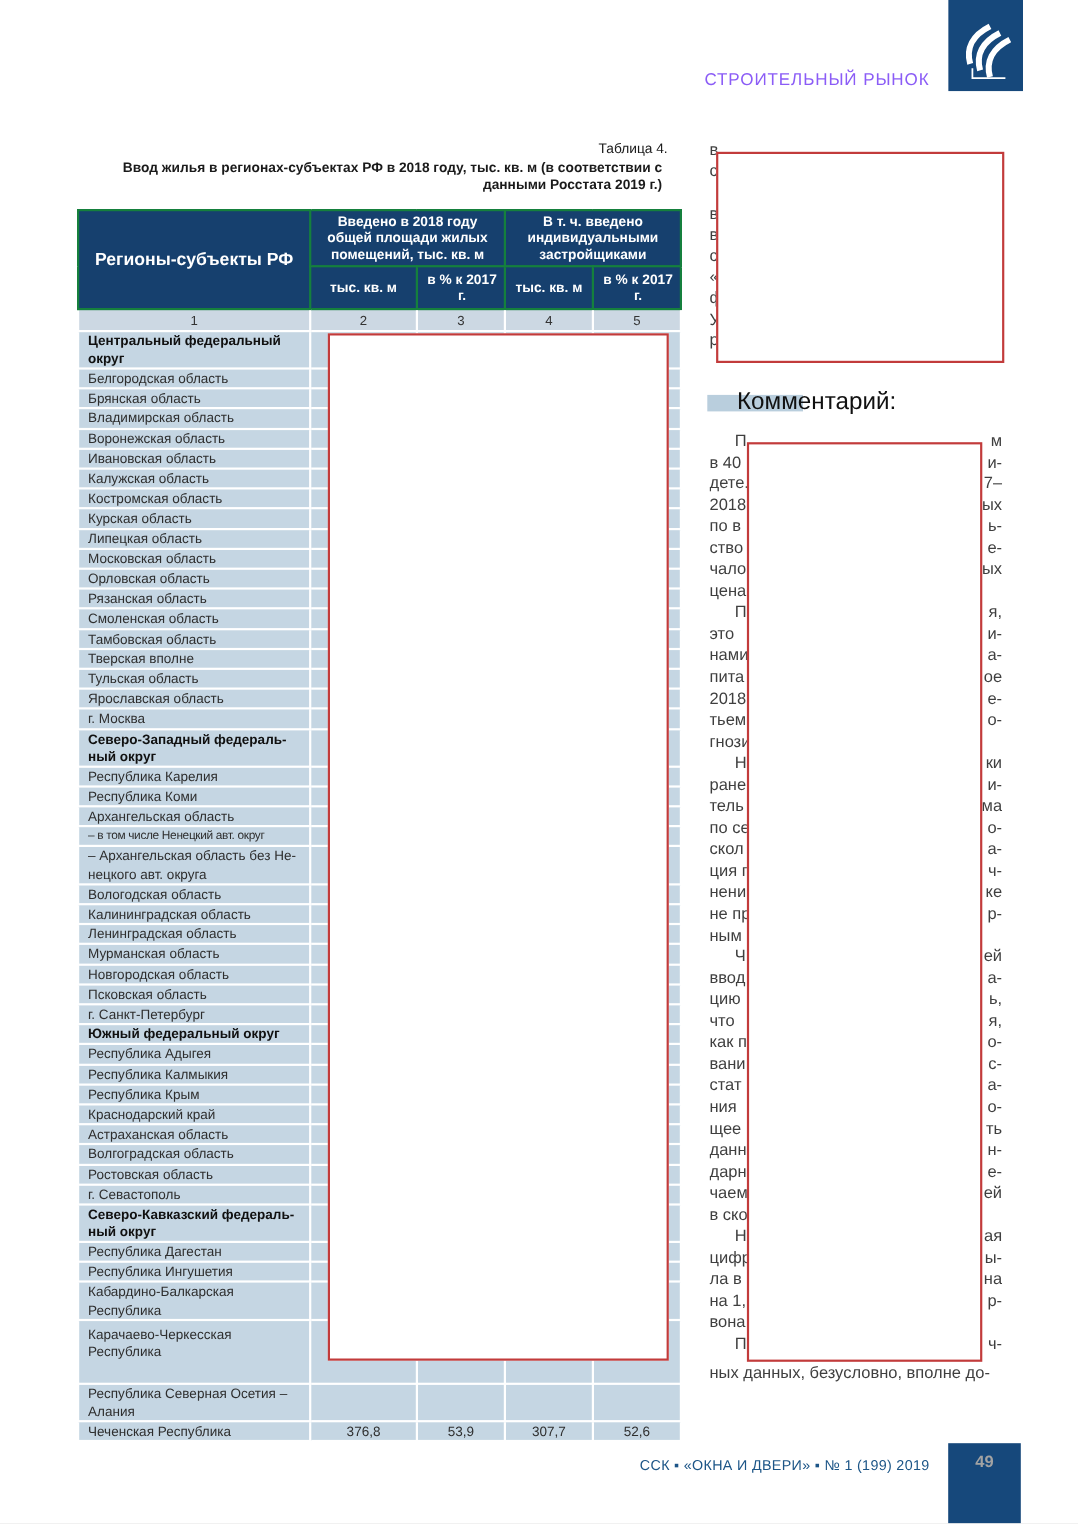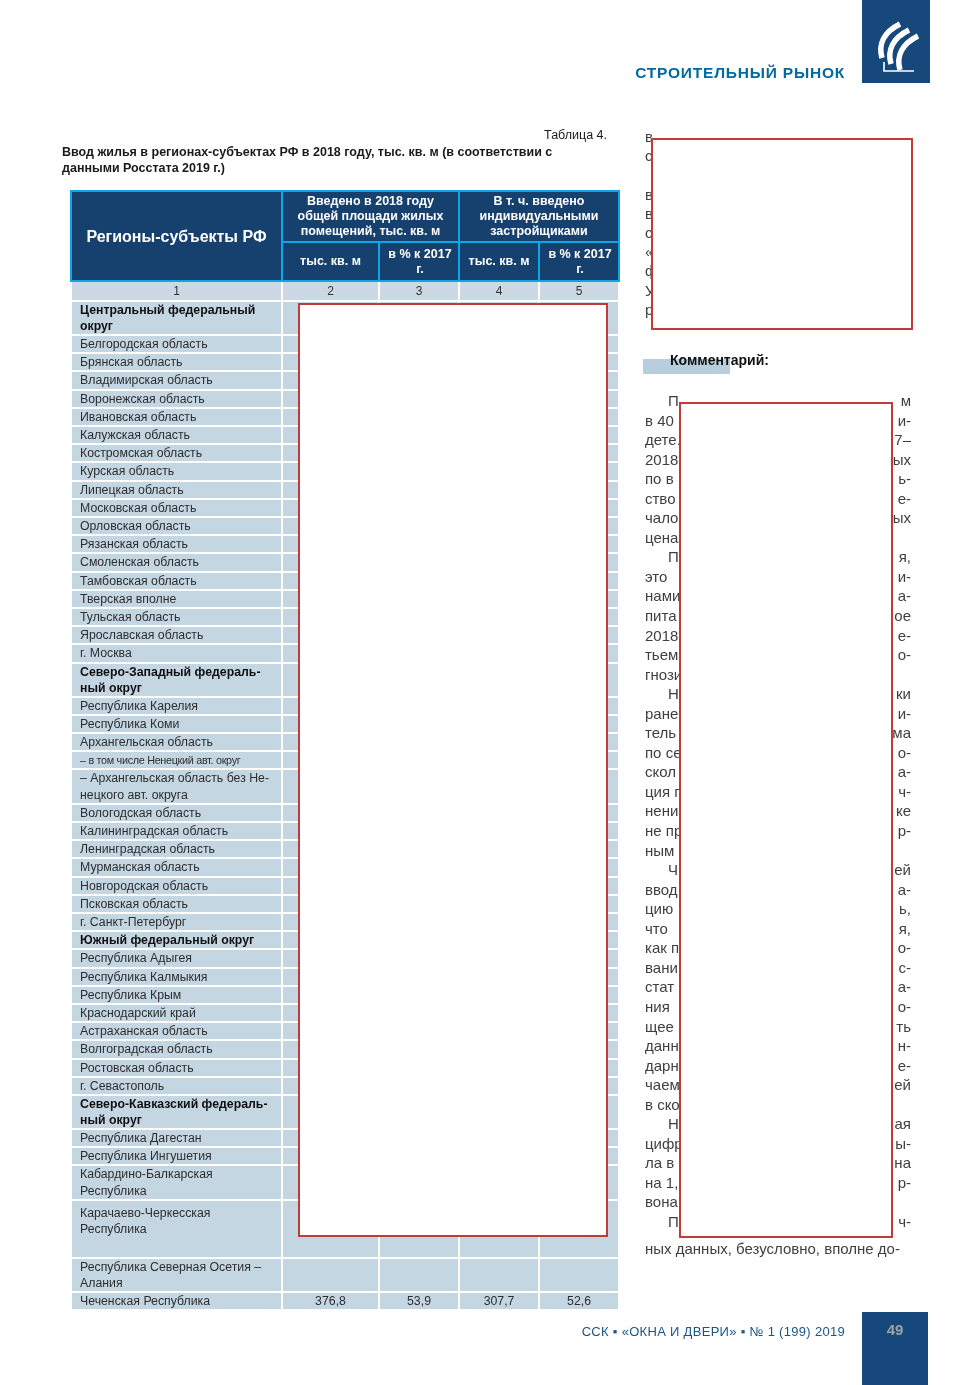--- a/index.html
+++ b/index.html
@@ -1,54 +1,54 @@
 <!DOCTYPE html>
 <html><head>
 <meta charset="utf-8">
 <style>
   html,body{margin:0;padding:0;background:#e8e8e8;}
   .page{position:relative;width:980px;height:1385px;background:#ffffff;overflow:hidden;
         font-family:"Liberation Sans",sans-serif;margin:0 auto;}
 
   
-  .masthead-title{position:absolute;top:64px;right:135px;font-size:15.5px;font-weight:bold;
-        color:#0369a1;letter-spacing:0.8px;}
+  .masthead-title{position:absolute;top:64px;right:135px;font-size:15.5px;font-weight:normal;
+        color:#8b5cf6;letter-spacing:0.8px;}
   .logo{position:absolute;left:862px;top:0;width:68px;height:83px;}
 
   
   .caption-label{position:absolute;left:70px;top:128px;width:537px;text-align:right;
         font-size:12.5px;font-weight:normal;color:#1a1a1a;}
-  .caption{position:absolute;left:62px;top:144px;width:530px;text-align:left;
+  .caption{position:absolute;left:72px;top:144px;width:530px;text-align:right;
         font-size:12.5px;font-weight:bold;color:#1a1a1a;line-height:16px;}
 
   
   table.data-table{position:absolute;left:70px;top:190px;width:548px;border-collapse:collapse;
         table-layout:fixed;}
-  .data-table th{background:#16406e;color:#fff;font-weight:bold;border:2px solid #0ea5e9;
+  .data-table th{background:#16406e;color:#fff;font-weight:bold;border:2px solid #15803d;
         font-size:12.5px;line-height:15px;}
   .data-table th.regions{font-size:16px;}
   .data-table th.grp{height:44px;padding:2px 10px;}
   .data-table th.sub{height:33px;padding:2px 6px;}
   .data-table th.sub-a{text-align:center;}
   .data-table th.sub-b{text-align:center;padding-left:8px;}
   .data-table td{border:2px solid #fff;}
   .num-row td{background:#ccd8e3;color:#333;text-align:center;font-size:12px;height:16px;}
   tbody td{background:#c5d6e3;font-size:12.3px;color:#2e2e2e;height:16px;line-height:16.2px;
         vertical-align:middle;}
   tbody td.label-cell{padding:0 2px 0 8px;}
   tbody td.val-cell{padding:0;text-align:center;}
   tbody tr.district td{font-weight:bold;color:#101010;line-height:16px;}
   tbody tr.condensed td.label-cell{font-size:10.8px;letter-spacing:-0.3px;}
   tbody tr.tall td{padding-top:4.5px;padding-bottom:19px;}
 
   
   .intro-frags{position:absolute;left:645px;top:128px;width:268px;z-index:1;}
   .frag-line{height:19.2px;font-size:15px;color:#3f3f3f;}
   .comment-hl{position:absolute;left:643px;top:359px;width:87px;height:15px;background:#b9cedd;z-index:0;}
-  .comment-heading{position:absolute;left:670px;top:352px;font-size:14px;font-weight:bold;
+  .comment-heading{position:absolute;left:670px;top:352px;font-size:22px;font-weight:normal;
         color:#111;z-index:1;}
   .comment-lines{position:absolute;left:645px;top:392px;width:266px;z-index:1;}
   .c-line{height:19.55px;font-size:15px;color:#3f3f3f;overflow:hidden;}
   .c-line.ind{padding-left:23px;}
   .c-line .l{float:left;}
   .c-line .r{float:right;}
   .closing-line{position:absolute;left:645px;top:1240px;width:280px;font-size:15px;color:#3f3f3f;z-index:1;}
 
   
   .redaction{position:absolute;background:#fff;border:2px solid #c23b3b;box-sizing:border-box;z-index:5;}

